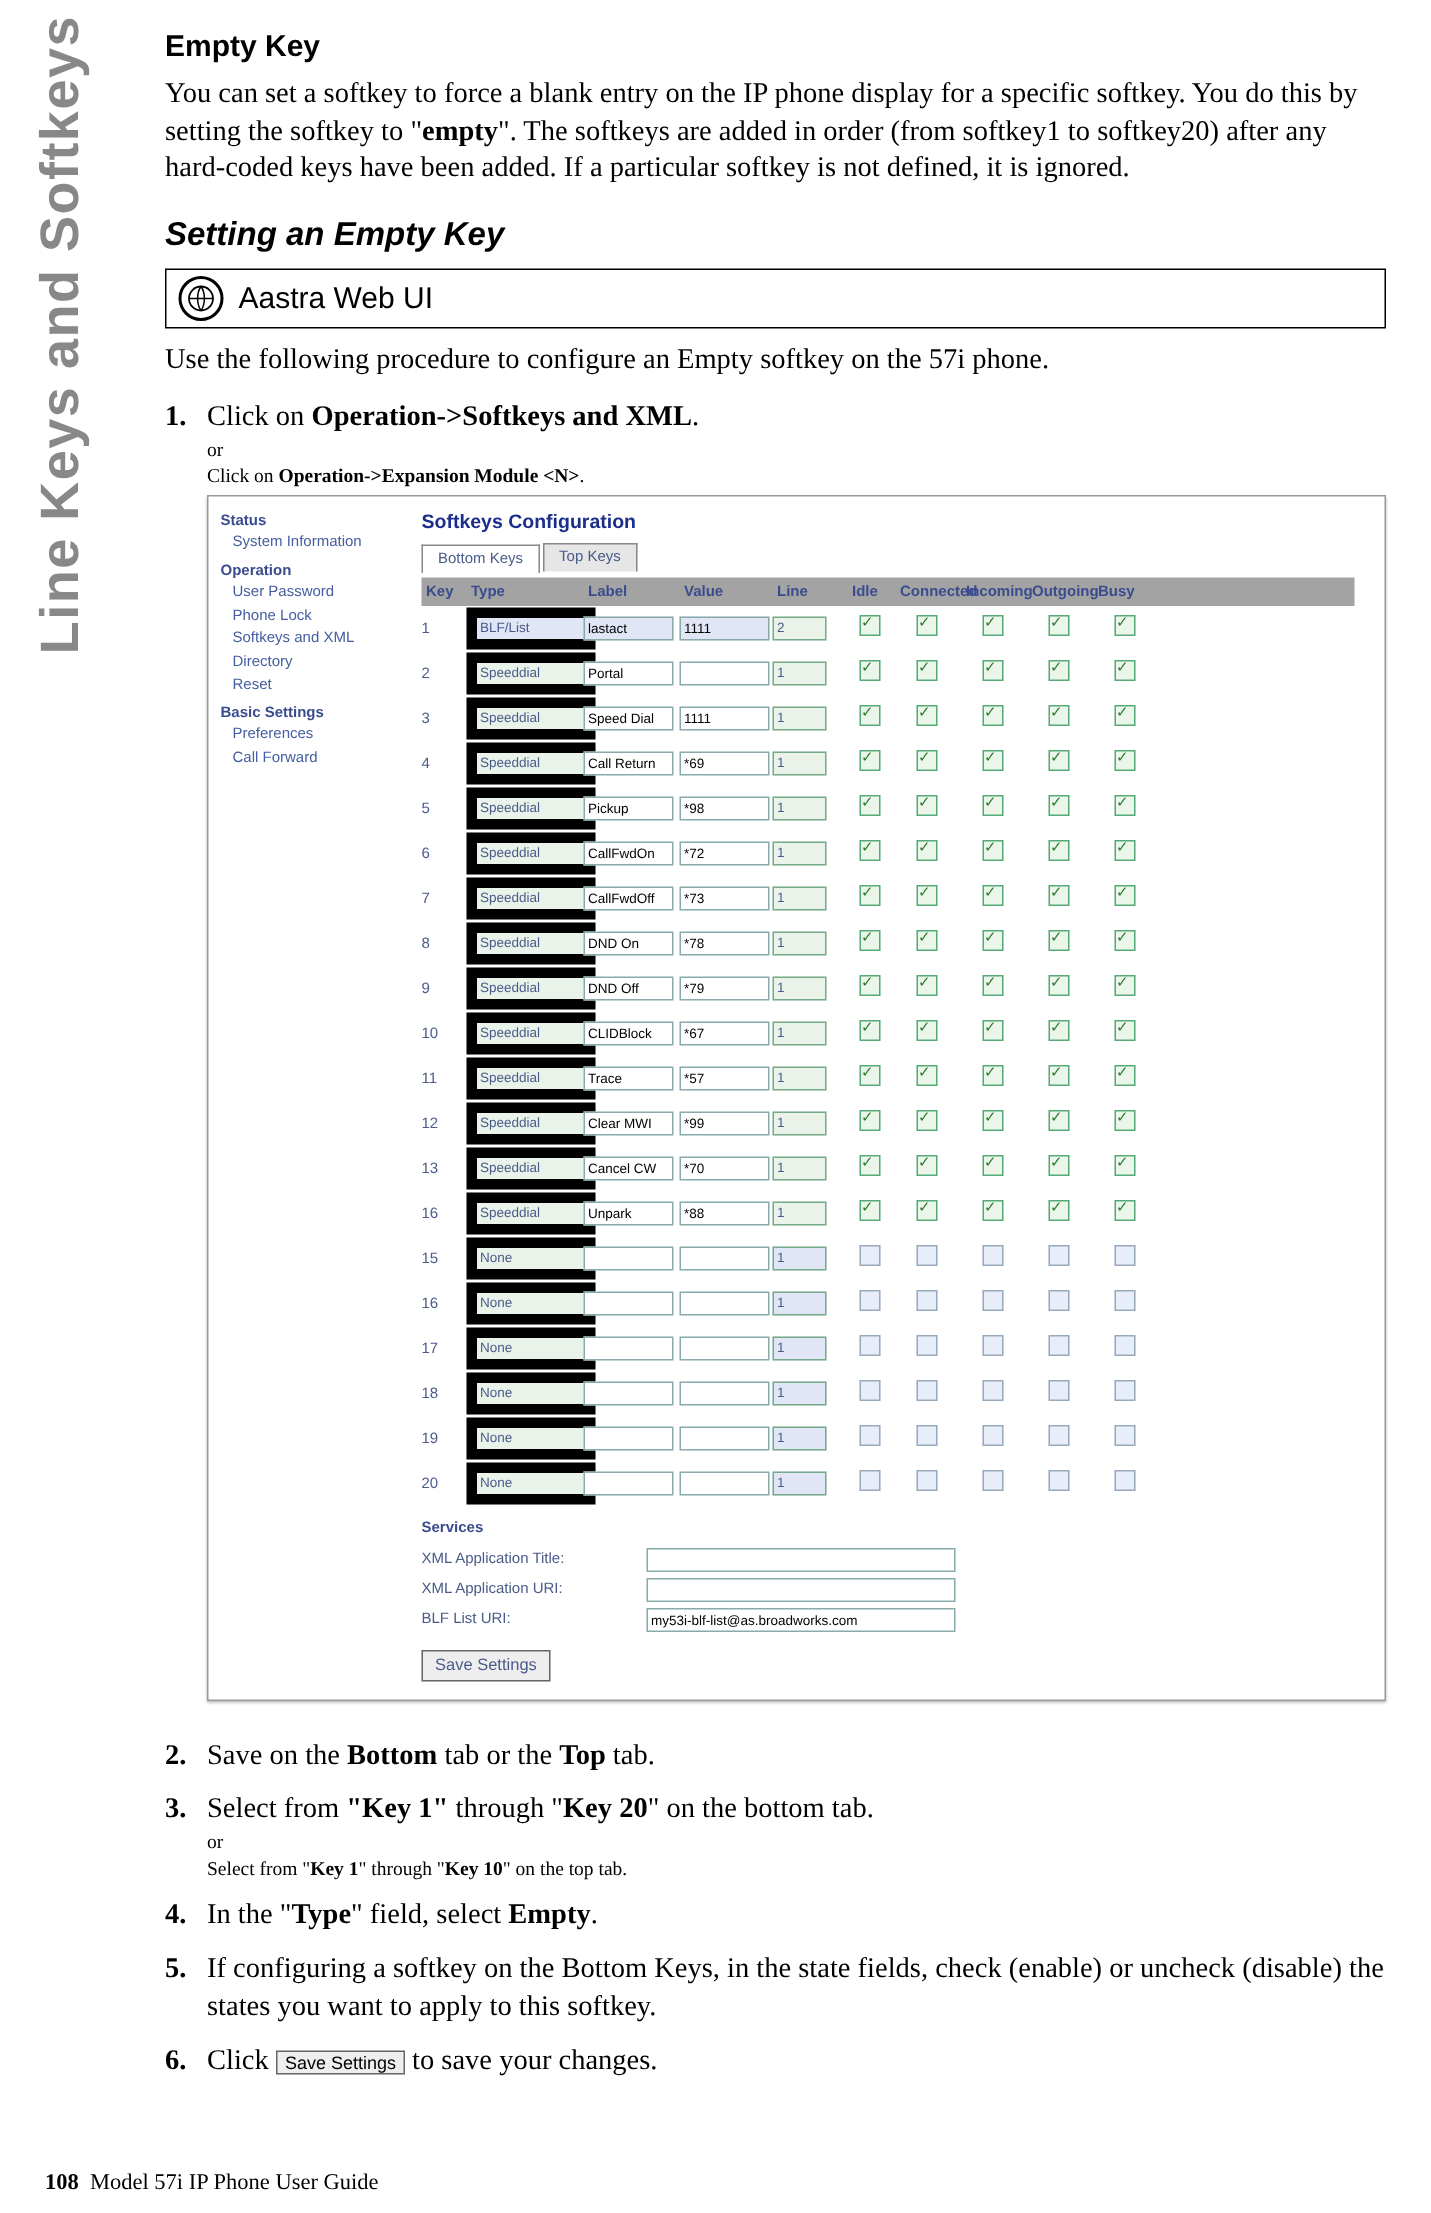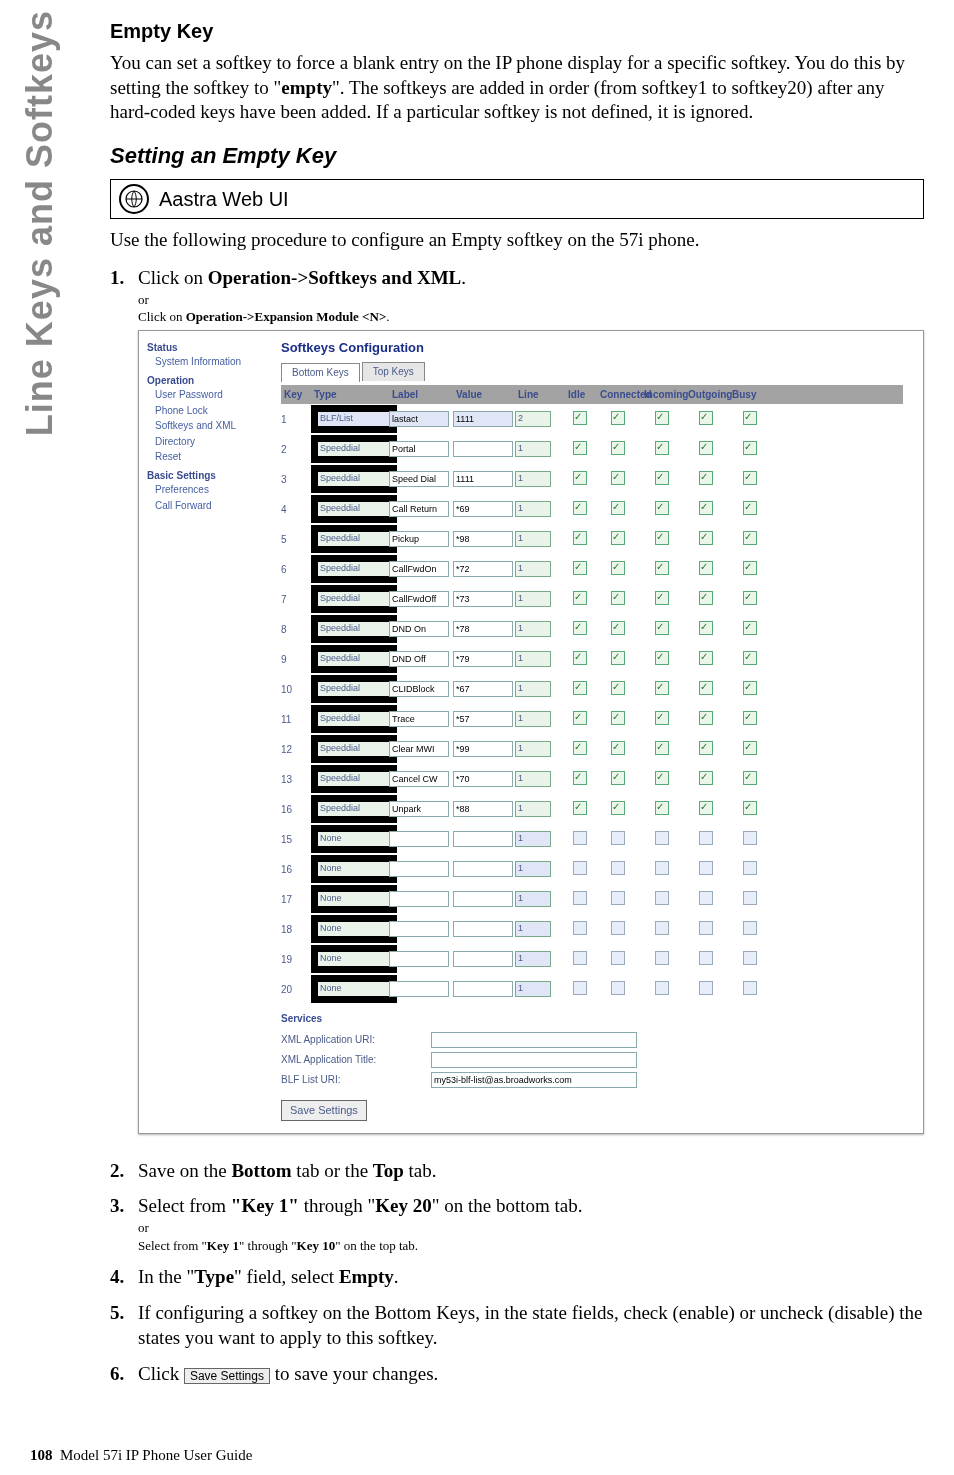--- a/index.html
+++ b/index.html
@@ -360,25 +360,25 @@
                     <div class="cb-wrap"><span class="cb off"></span></div>
                     <div class="cb-wrap"><span class="cb off"></span></div>
                     <div class="cb-wrap"><span class="cb off"></span></div>
                     <div class="cb-wrap"><span class="cb off"></span></div>
                   </div>
                 </div>
 
               <div class="services">
                 <div class="svc-title">Services</div>
                 <div class="svc-row">
+                    <div class="svc-label">XML Application Title:</div>
+                    <input class="svc-input" style="">
+                  </div>
+                <div class="svc-row">
                     <div class="svc-label">XML Application URI:</div>
-                    <input class="svc-input" style="">
-                  </div>
-                <div class="svc-row">
-                    <div class="svc-label">XML Application Title:</div>
                     <input class="svc-input" style="">
                   </div>
                 <div class="svc-row">
                     <div class="svc-label">BLF List URI:</div>
                     <input class="svc-input" value="my53i-blf-list@as.broadworks.com" style="">
                   </div>
               </div>
               <div class="save-btn">Save Settings</div>
             </div>
           </div>

